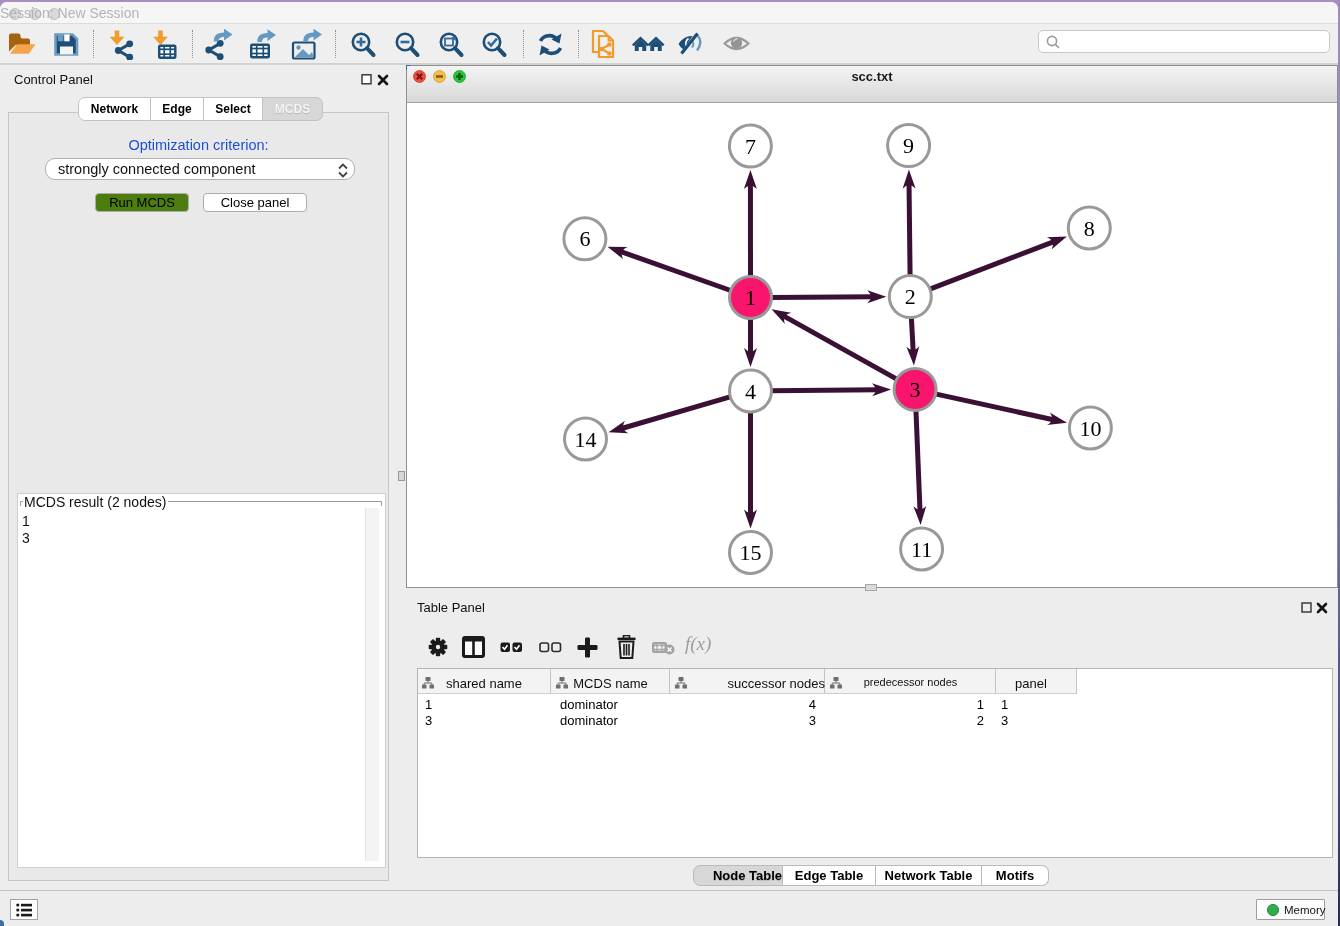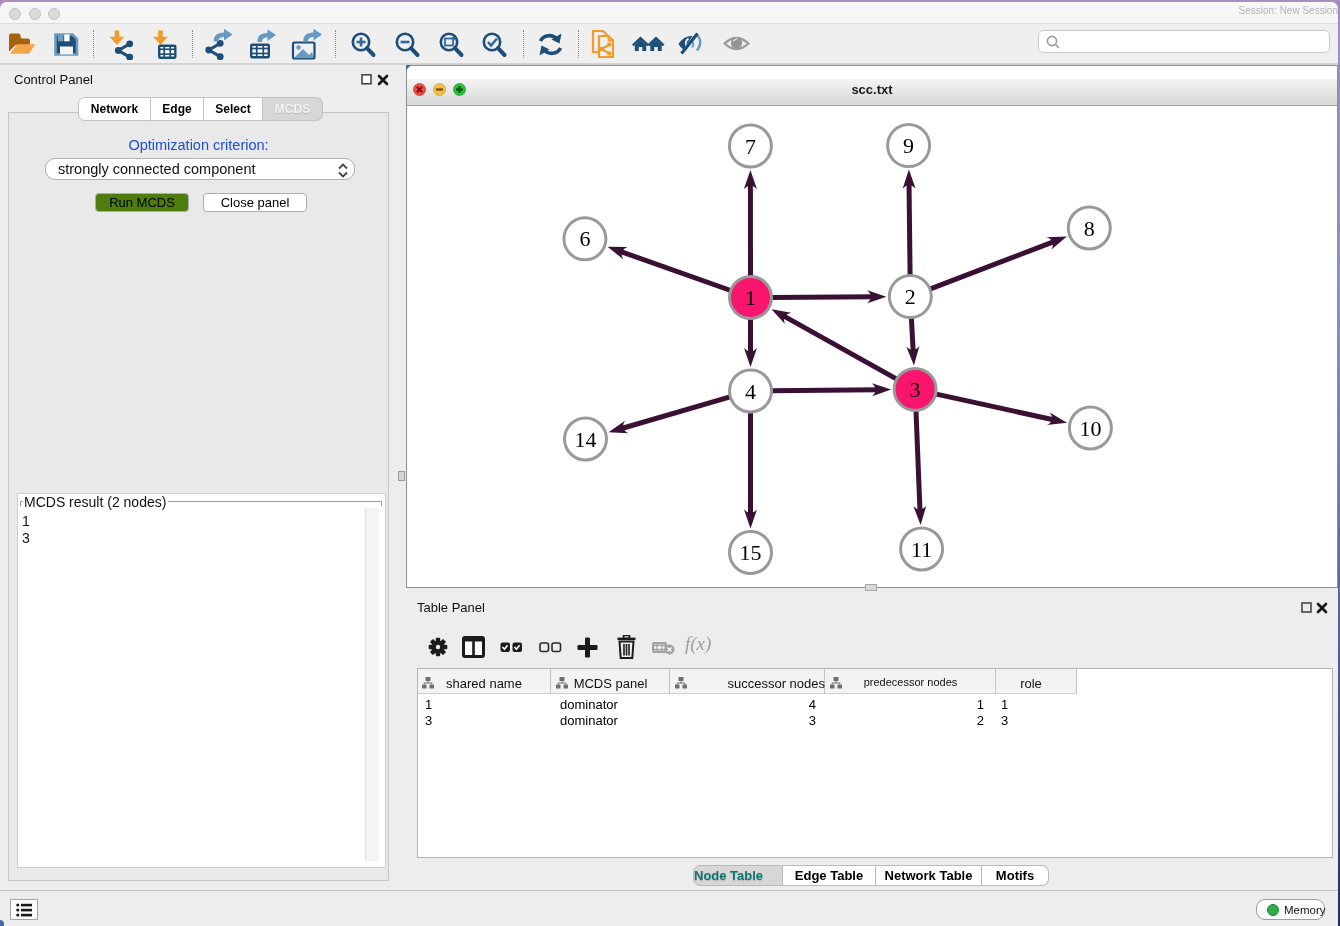--- a/index.html
+++ b/index.html
@@ -11,21 +11,21 @@
 <div class="abs" style="left:1326px;top:0;width:14px;height:14px;background:#ab8ebf"></div>
 <div class="abs" style="left:1338px;top:0;width:2px;height:926px;background:linear-gradient(#a08ac0,#8d93c3 30%,#4a4f86 80%,#232b5e)"></div>
 <div class="abs" style="left:0;top:920px;width:4px;height:6px;background:#3b6ea5;border-radius:0 4px 0 0;z-index:40"></div>
 
 <div class="abs" style="left:0;top:2px;width:1338px;height:924px;background:#ededed;border-radius:7px 7px 0 0;overflow:hidden">
 
   <div class="abs" style="left:0;top:0;width:1338px;height:22px;background:#f6f6f6;border-bottom:1px solid #dcdcdc">
     <div class="abs" style="left:9px;top:6px;width:12px;height:12px;border-radius:50%;background:#dadada;border:1px solid #c2c2c2"></div>
     <div class="abs" style="left:29px;top:6px;width:12px;height:12px;border-radius:50%;background:#dadada;border:1px solid #c2c2c2"></div>
     <div class="abs" style="left:48px;top:6px;width:12px;height:12px;border-radius:50%;background:#dadada;border:1px solid #c2c2c2"></div>
-    <div class="abs" style="left:0;top:3px;width:1338px;text-align:right;font-size:10px;color:#b4b4b7">Session: New Session</div>
+    <div class="abs" style="left:0;top:3px;width:1338px;text-align:left;font-size:14px;color:#b4b4b7">Session: New Session</div>
   </div>
 
   <div class="abs" style="left:0;top:22px;width:1338px;height:41px;background:#efefef;border-bottom:2px solid #d2d2d2"></div>
 </div>
 <div class="abs" style="left:0;top:24px;width:1338px;height:40px">
 </div>
 <div style="position:absolute;left:93px;top:30px;height:28px;border-left:1px dotted #8f8f8f"></div>
 <div style="position:absolute;left:192px;top:30px;height:28px;border-left:1px dotted #8f8f8f"></div>
 <div style="position:absolute;left:335px;top:30px;height:28px;border-left:1px dotted #8f8f8f"></div>
 <div style="position:absolute;left:523px;top:30px;height:28px;border-left:1px dotted #8f8f8f"></div>
@@ -195,21 +195,21 @@
 <div class="abs" style="left:23px;top:494px;font-size:14px;color:#111;background:#fff;padding:0 1px">MCDS result (2 nodes)</div>
 <div class="abs" style="left:22px;top:513px;font-size:14px;color:#111">1</div>
 <div class="abs" style="left:22px;top:530px;font-size:14px;color:#111">3</div>
 
 <div class="abs" style="left:398px;top:471px;width:7px;height:10px;background:#d6d6d6;border:1px solid #9a9a9a"></div>
 
 <div class="abs" style="left:406px;top:65px;width:932px;height:523px;border:1px solid #8f8f8f;background:#fff">
   <svg style="position:absolute;left:-1px;top:-1px" width="5" height="5" viewBox="0 0 5 5">
       <path d="M0,0 L5,0 L0,5 Z" fill="#3e68a8"></path>
     </svg>
-  <div style="position:absolute;left:0;top:13px;width:930px;height:27px;background:linear-gradient(#f4f4f4,#d8d8d8);border-bottom:1px solid #a0a0a0">
+  <div style="position:absolute;left:0;top:0;width:930px;height:37px;background:linear-gradient(#f4f4f4,#d8d8d8);border-bottom:1px solid #a0a0a0">
     <div style="position:absolute;left:0;top:0;width:930px;text-align:center;font-size:13px;font-weight:bold;color:#1a1a1a;line-height:21px">scc.txt</div>
     <svg style="position:absolute;left:6px;top:4px" width="60" height="13" viewBox="0 0 60 13">
       <circle cx="6.5" cy="6.5" r="6" fill="#ee4f43" stroke="#c03a31" stroke-width="0.8"></circle>
       <path d="M3.8,3.8 L9.2,9.2 M9.2,3.8 L3.8,9.2" stroke="#7c120c" stroke-width="2"></path>
       <circle cx="26.5" cy="6.5" r="6" fill="#f3bf4b" stroke="#cf9f2f" stroke-width="0.8"></circle>
       <rect x="23" y="5.3" width="7" height="2.4" fill="#7a5a10"></rect>
       <circle cx="46.5" cy="6.5" r="6" fill="#25c737" stroke="#1d9e2c" stroke-width="0.8"></circle>
       <path d="M43,6.5 h7 M46.5,3 v7" stroke="#0a5e16" stroke-width="2.4"></path>
       </svg>
   </div>
@@ -341,21 +341,21 @@
       <rect x="7.5" y="7.5" width="4.5" height="4" rx="0.5"></rect>
     </g>
     <g stroke="#6f6f6f" stroke-width="1">
       <line x1="6" y1="4" x2="6" y2="6"></line>
       <line x1="2.2" y1="6" x2="9.8" y2="6"></line>
       <line x1="2.2" y1="6" x2="2.2" y2="7.5"></line>
       <line x1="9.8" y1="6" x2="9.8" y2="7.5"></line>
     </g>
   </svg>
 <div style="position:absolute;left:551px;top:669px;width:119px;height:25px;border-right:1px solid #c3c3c3"></div>
-<div style="position:absolute;left:551px;top:676px;width:119px;text-align:center;font-size:13px;color:#111">MCDS panel</div>
+<div style="position:absolute;left:551px;top:676px;width:119px;text-align:center;font-size:13px;color:#111">MCDS name</div>
 <svg style="position:absolute;left:556px;top:677px" width="12" height="12" viewBox="0 0 12 12">
     <g fill="#6f6f6f">
       <rect x="3.5" y="0" width="5" height="4" rx="0.5"></rect>
       <rect x="0" y="7.5" width="4.5" height="4" rx="0.5"></rect>
       <rect x="7.5" y="7.5" width="4.5" height="4" rx="0.5"></rect>
     </g>
     <g stroke="#6f6f6f" stroke-width="1">
       <line x1="6" y1="4" x2="6" y2="6"></line>
       <line x1="2.2" y1="6" x2="9.8" y2="6"></line>
       <line x1="2.2" y1="6" x2="2.2" y2="7.5"></line>
@@ -386,48 +386,48 @@
       <rect x="7.5" y="7.5" width="4.5" height="4" rx="0.5"></rect>
     </g>
     <g stroke="#6f6f6f" stroke-width="1">
       <line x1="6" y1="4" x2="6" y2="6"></line>
       <line x1="2.2" y1="6" x2="9.8" y2="6"></line>
       <line x1="2.2" y1="6" x2="2.2" y2="7.5"></line>
       <line x1="9.8" y1="6" x2="9.8" y2="7.5"></line>
     </g>
   </svg>
 <div style="position:absolute;left:996px;top:669px;width:81px;height:25px;border-right:1px solid #c3c3c3"></div>
-<div style="position:absolute;left:996px;top:676px;width:70px;text-align:center;font-size:13px;color:#111">role</div>
+<div style="position:absolute;left:996px;top:676px;width:70px;text-align:center;font-size:13px;color:#111">panel</div>
 <div style="position:absolute;left:425px;top:697px;font-size:13px">1</div>
 <div style="position:absolute;left:560px;top:697px;font-size:13px">dominator</div>
 <div style="position:absolute;left:766px;top:697px;width:50px;text-align:right;font-size:13px">4</div>
 <div style="position:absolute;left:934px;top:697px;width:50px;text-align:right;font-size:13px">1</div>
 <div style="position:absolute;left:1001px;top:697px;font-size:13px">1</div>
 <div style="position:absolute;left:425px;top:713px;font-size:13px">3</div>
 <div style="position:absolute;left:560px;top:713px;font-size:13px">dominator</div>
 <div style="position:absolute;left:766px;top:713px;width:50px;text-align:right;font-size:13px">3</div>
 <div style="position:absolute;left:934px;top:713px;width:50px;text-align:right;font-size:13px">2</div>
 <div style="position:absolute;left:1001px;top:713px;font-size:13px">3</div>
 
 <div class="abs" style="left:693px;top:865px;height:21px;display:flex;font-weight:bold;font-size:13px">
-  <div style="width:90px;background:#d7d7d7;border:1px solid #bababa;border-radius:7px 0 0 7px;text-align:left;line-height:20px;color:#0f766e;text-shadow:0 1px 1px #b0b0b0">Node Table</div>
+  <div style="width:90px;background:#d7d7d7;border:1px solid #bababa;border-radius:7px 0 0 7px;text-align:right;line-height:20px;color:#000000;text-shadow:0 1px 1px #b0b0b0">Node Table</div>
   <div style="width:93px;background:#fff;border:1px solid #bababa;border-left:none;text-align:center;line-height:20px">Edge Table</div>
   <div style="width:106px;background:#fff;border:1px solid #bababa;border-left:none;text-align:center;line-height:20px">Network Table</div>
   <div style="width:67px;background:#fff;border:1px solid #bababa;border-left:none;border-radius:0 7px 7px 0;text-align:center;line-height:20px">Motifs</div>
 </div>
 
 <div class="abs" style="left:0;top:890px;width:1338px;height:36px;background:#ededed;border-top:1px solid #c2c2c2"></div>
 <div class="abs" style="left:10px;top:899px;width:28px;height:21px;background:#fdfdfd;border:1px solid #a4a4a4">
   <svg style="position:absolute;left:5px;top:3px" width="17" height="14" viewBox="0 0 17 14">
     <g fill="#1a1a1a">
         <circle cx="1.8" cy="2" r="1.6"></circle>
         <circle cx="1.8" cy="7" r="1.6"></circle>
         <circle cx="1.8" cy="12" r="1.6"></circle>
     <rect x="5" y="0.8" width="11" height="2.6"></rect>
         <rect x="5" y="5.8" width="11" height="2.6"></rect>
         <rect x="5" y="10.8" width="11" height="2.6"></rect>
       </g>
     </svg>
 </div>
-<div class="abs" style="left:1256px;top:899px;width:69px;height:21px;background:#fdfdfd;border:1px solid #9e9e9e;border-radius:9px">
+<div class="abs" style="left:1256px;top:899px;width:69px;height:21px;background:#fdfdfd;border:1px solid #9e9e9e;border-radius:1px">
   <div style="position:absolute;left:10px;top:4px;width:12px;height:12px;border-radius:50%;background:#2eaf4b;border:1px solid #1d8536"></div>
   <div style="position:absolute;left:27px;top:4px;font-size:11.5px;color:#111">Memory</div>
 </div>
 
 </body></html>

